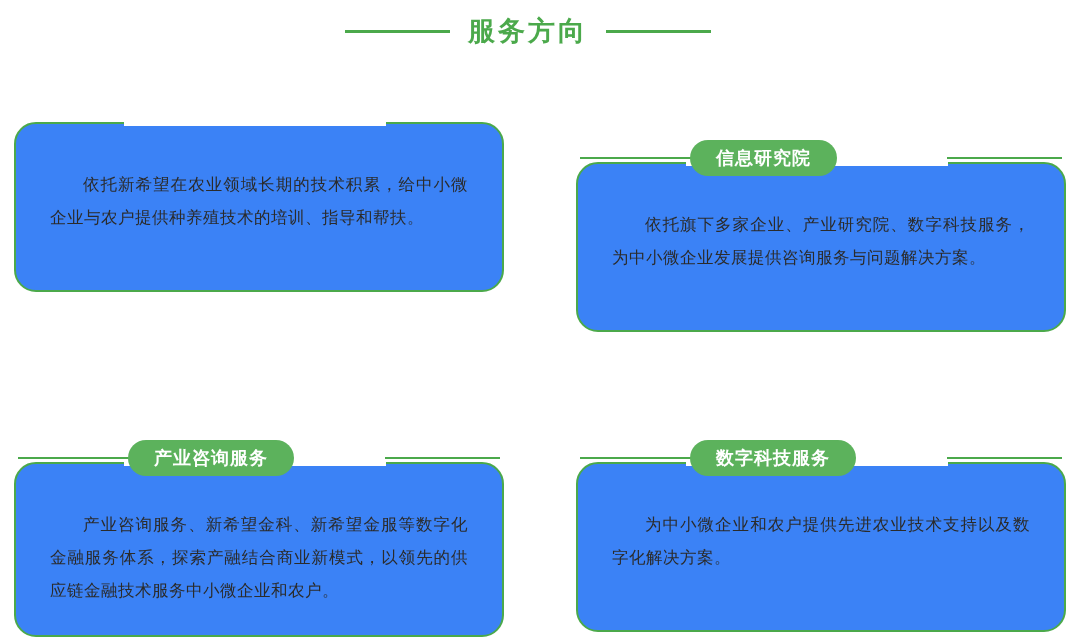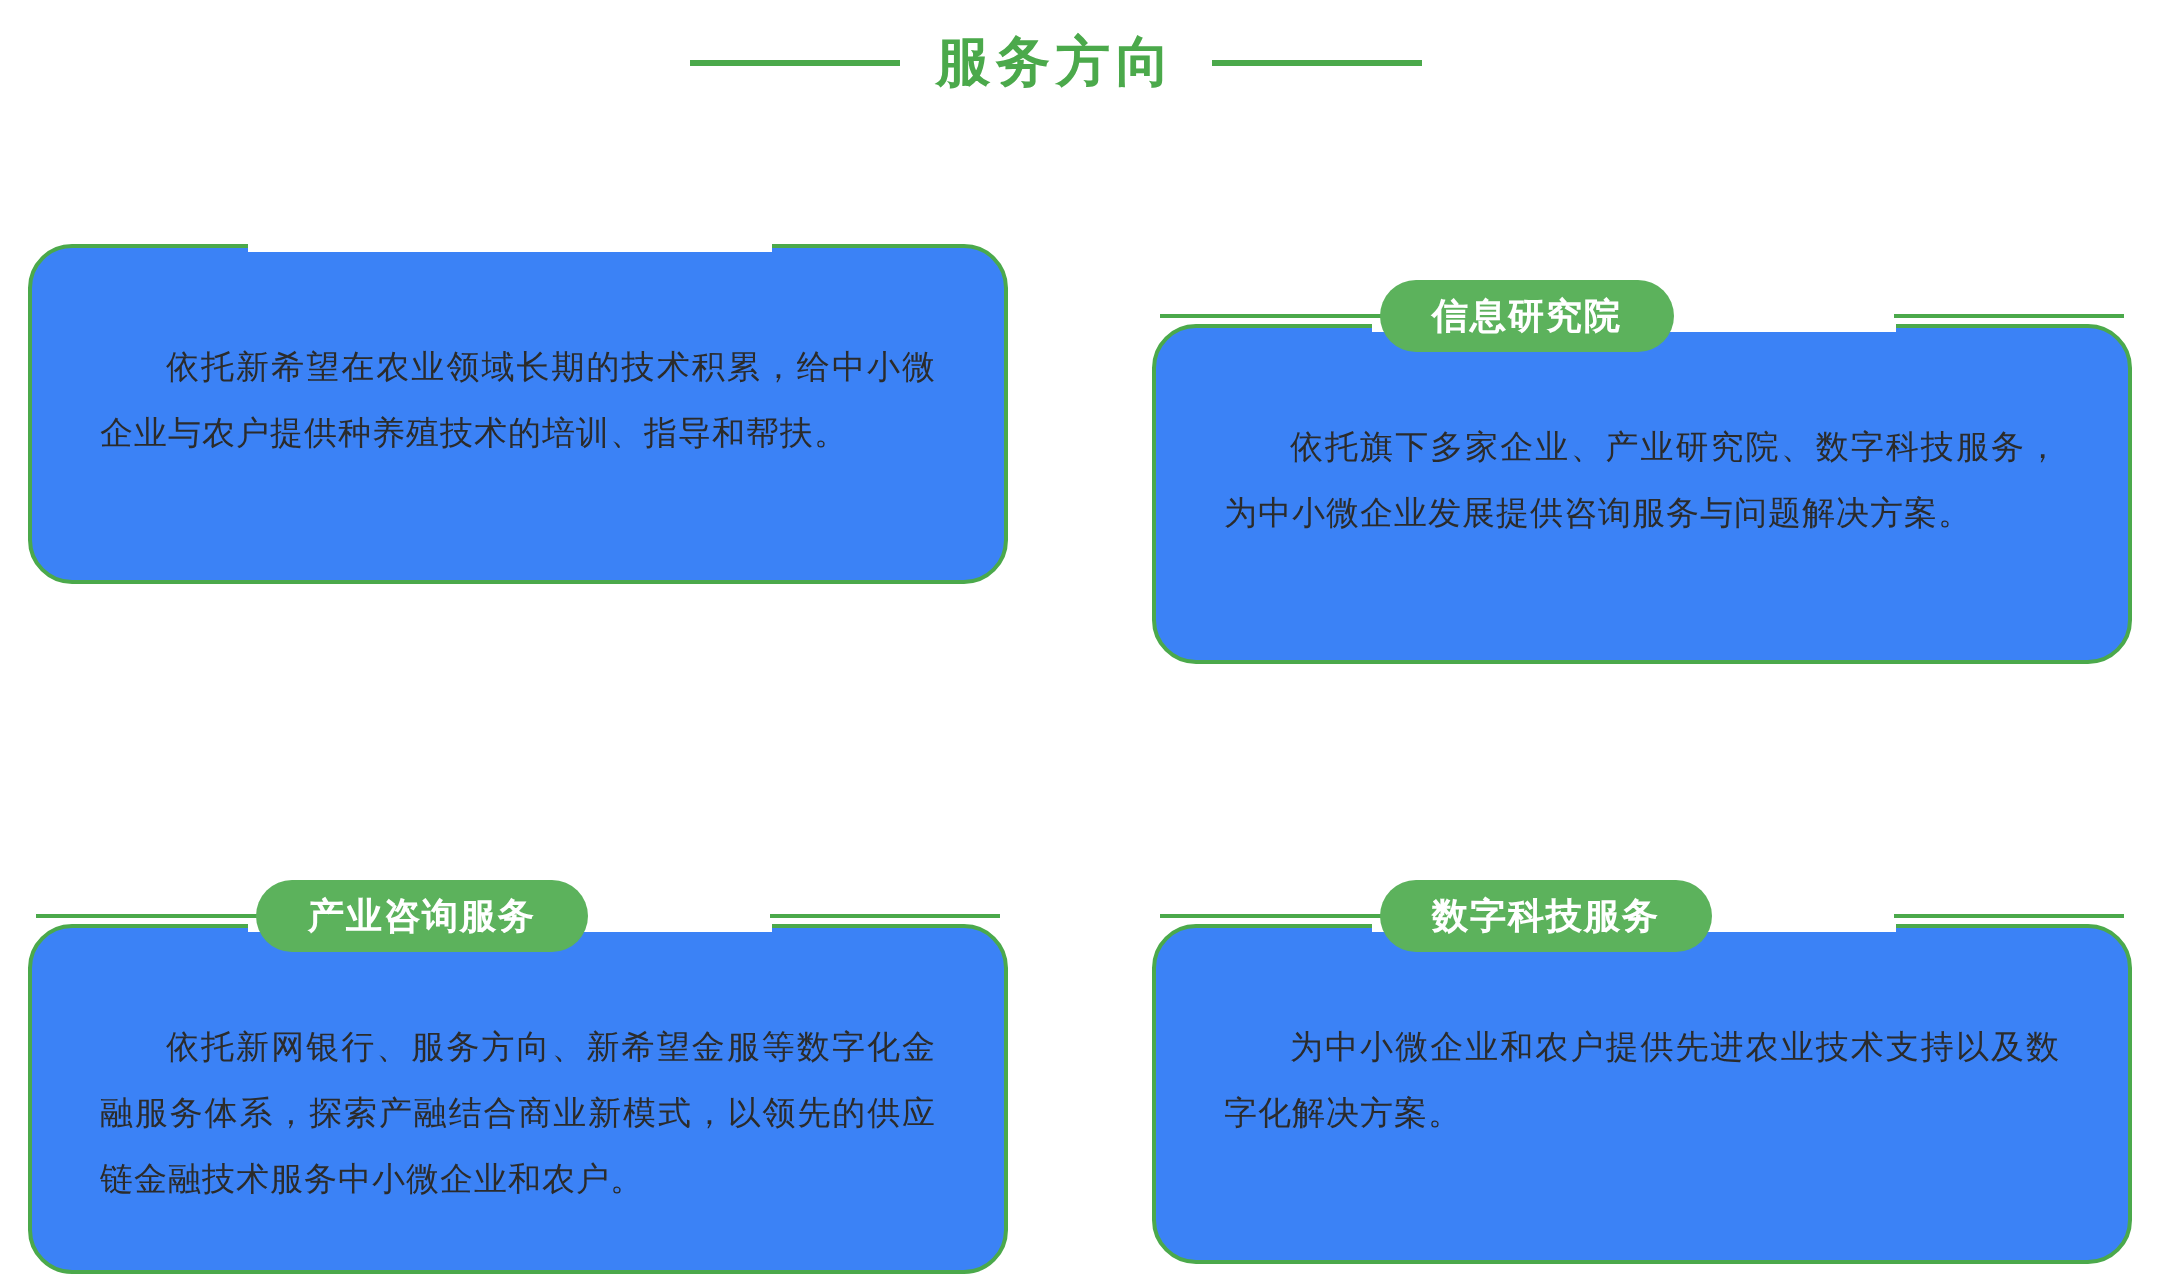--- a/index.html
+++ b/index.html
@@ -164,21 +164,21 @@
   <div class="row">
 
     <div class="card col-left">
       <div class="card-head">
         <div class="head-line l"></div>
         <div class="head-line r"></div>
         <div class="pill">产业咨询服务</div>
       </div>
       <div class="card-body">
         <div class="notch"></div>
-        <p>依托新网银行、服务方向、新希望金服等数字化金融服务体系，探索产融结合商业新模式，以领先的供应链金融技术服务中小微企业和农户。</p>
+        <p>产业咨询服务、新希望金科、新希望金服等数字化金融服务体系，探索产融结合商业新模式，以领先的供应链金融技术服务中小微企业和农户。</p>
       </div>
     </div>
 
     <div class="card col-right">
       <div class="card-head">
         <div class="head-line l"></div>
         <div class="head-line r"></div>
         <div class="pill">数字科技服务</div>
       </div>
       <div class="card-body">

